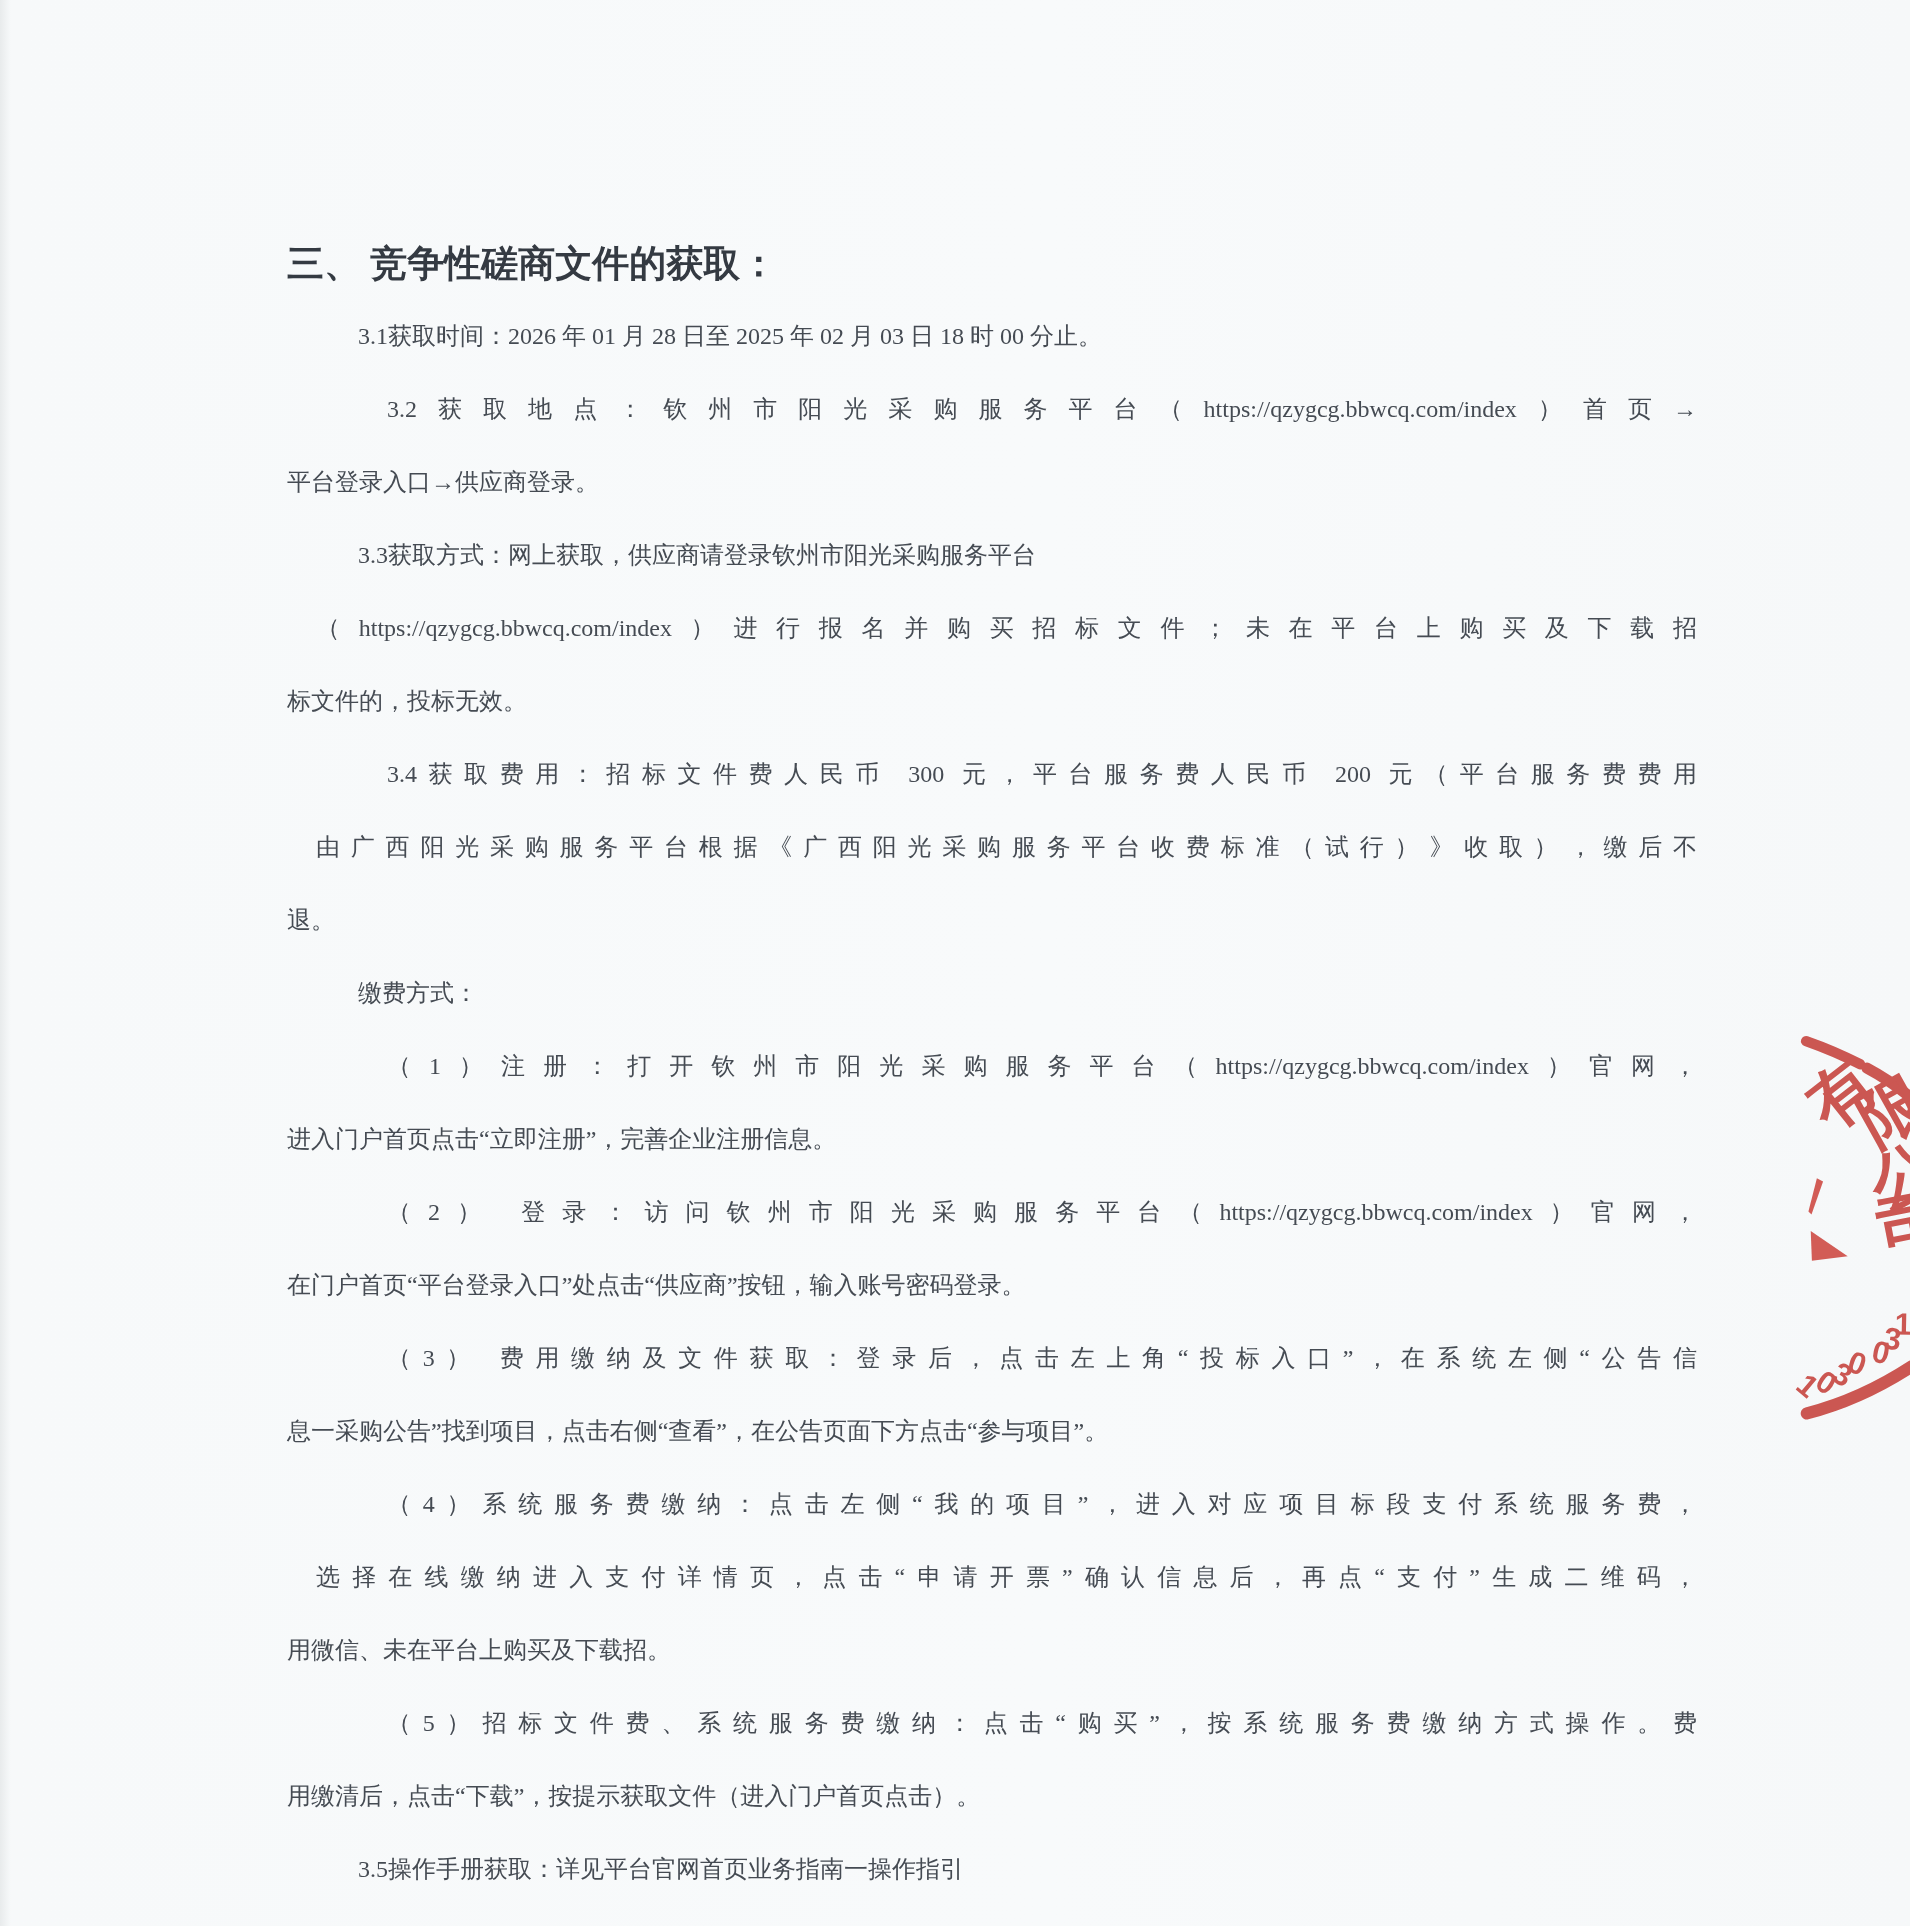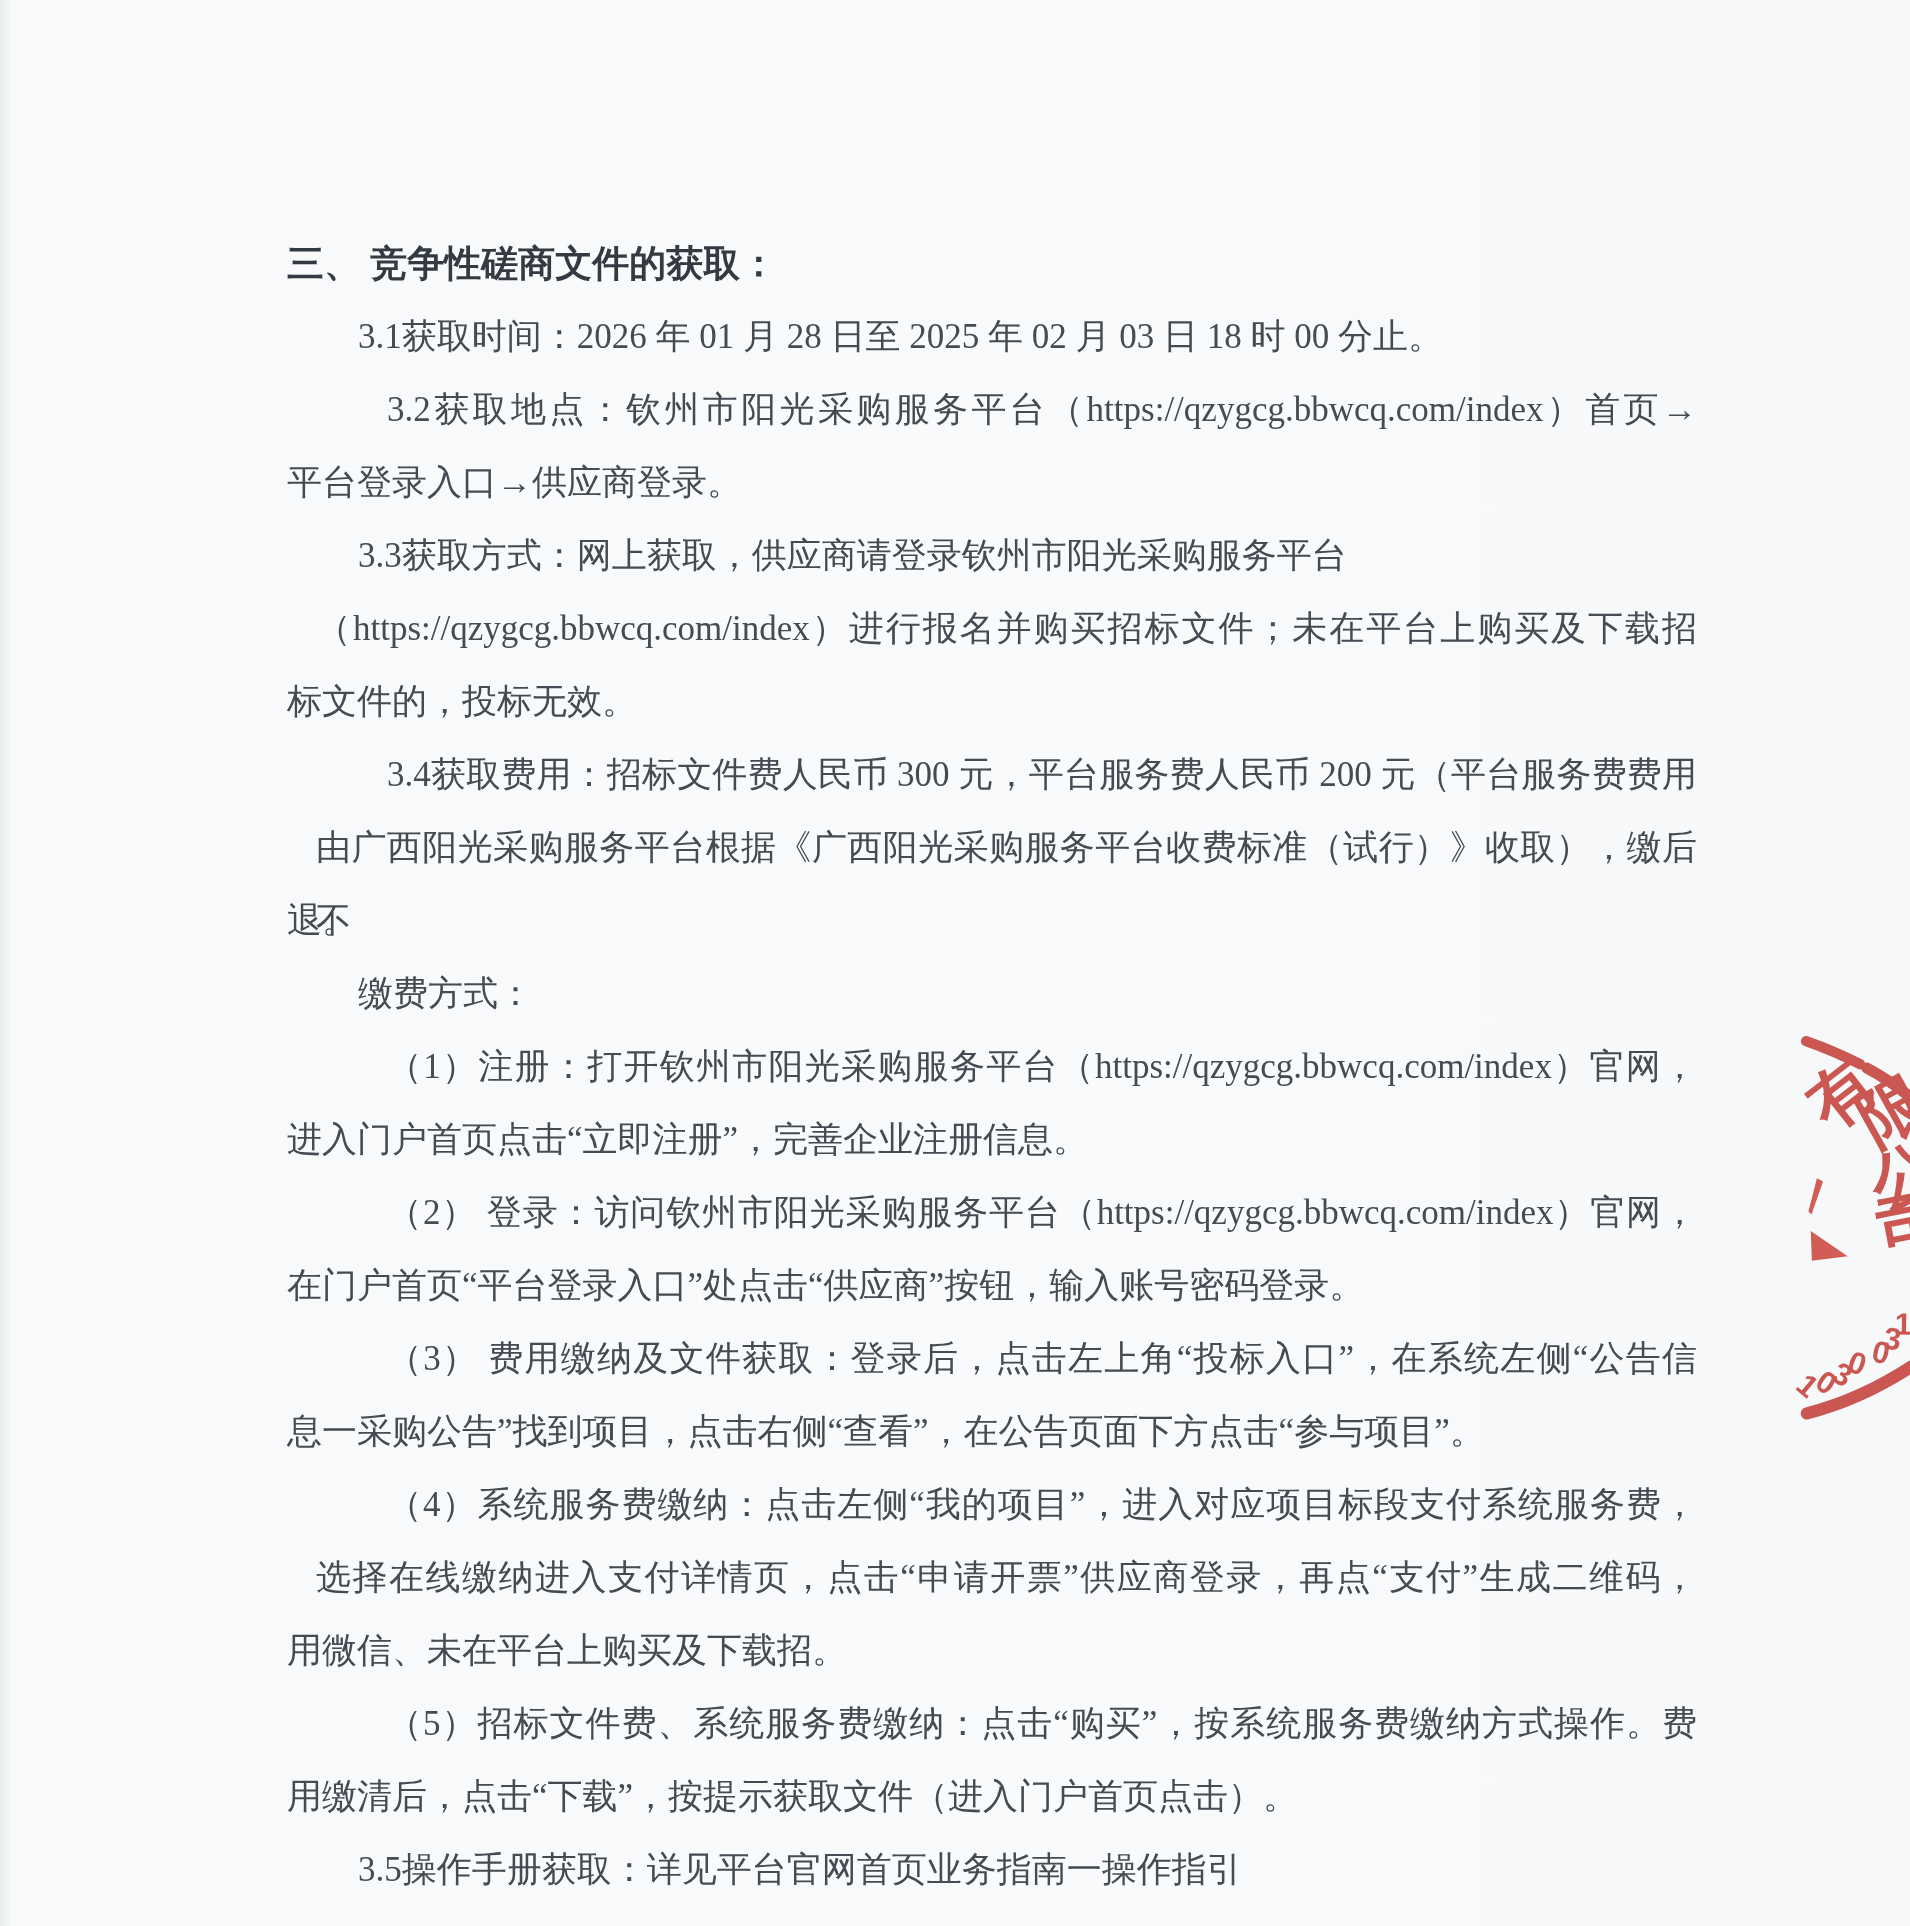--- a/index.html
+++ b/index.html
@@ -5,21 +5,21 @@
   html,body{margin:0;padding:0;background:#e9ebec;}
   .page{
     position:relative;
     width:1911px;height:2702px;
     background:linear-gradient(90deg,#e8ebec 0px,#f7f9fa 10.8px,#f8fafb 55%,#f6f8f9 100%);
     overflow:hidden;
     font-family:"Liberation Serif","DejaVu Serif",serif;
   }
   .content{position:absolute;left:287px;top:227px;width:1410px;}
   .line{
-    height:73px;line-height:73px;font-size:35px;color:#454b53;
+    height:73px;line-height:73px;font-size:24px;color:#454b53;
     white-space:nowrap;
   }
   .line.just{white-space:normal;text-align:justify;text-align-last:justify;margin-left:29px;}
   .line.indent{text-indent:71px;}
   .line.bold{font-weight:700;color:#343a42;font-size:37px;}
   .line.mono{font-family:"Liberation Mono","DejaVu Sans Mono",monospace;font-size:29px;}
   .stamp{position:absolute;left:1749px;top:944px;width:162px;height:501px;opacity:.92;}
   .stamp text{fill:#c84a44;}
   .stamp .arc{stroke:#c84a44;fill:none;}
   .stamp .wedge{fill:#cf4f49;}
@@ -43,21 +43,21 @@
       <div class="line just">由广西阳光采购服务平台根据《广西阳光采购服务平台收费标准（试行）》收取），缴后不</div>
       <div class="line">退。</div>
       <div class="line indent">缴费方式：</div>
       <div class="line indent just">（1）注册：打开钦州市阳光采购服务平台（https://qzygcg.bbwcq.com/index）官网，</div>
       <div class="line">进入门户首页点击“立即注册”，完善企业注册信息。</div>
       <div class="line indent just">（2） 登录：访问钦州市阳光采购服务平台（https://qzygcg.bbwcq.com/index）官网，</div>
       <div class="line">在门户首页“平台登录入口”处点击“供应商”按钮，输入账号密码登录。</div>
       <div class="line indent just">（3） 费用缴纳及文件获取：登录后，点击左上角“投标入口”，在系统左侧“公告信</div>
       <div class="line">息一采购公告”找到项目，点击右侧“查看”，在公告页面下方点击“参与项目”。</div>
       <div class="line indent just">（4）系统服务费缴纳：点击左侧“我的项目”，进入对应项目标段支付系统服务费，</div>
-      <div class="line just">选择在线缴纳进入支付详情页，点击“申请开票”供应商登录，再点“支付”生成二维码，</div>
+      <div class="line just">选择在线缴纳进入支付详情页，点击“申请开票”确认信息后，再点“支付”生成二维码，</div>
       <div class="line">用微信、未在平台上购买及下载招。</div>
       <div class="line indent just">（5）招标文件费、系统服务费缴纳：点击“购买”，按系统服务费缴纳方式操作。费</div>
       <div class="line">用缴清后，点击“下载”，按提示获取文件（进入门户首页点击）。</div>
       <div class="line indent">3.5操作手册获取：详见平台官网首页业务指南一操作指引</div>
       <div class="line just mono">https://qzygcg.bbwcq.com/detail/14867/10252?timemap=1761290078231 。如有疑问，请</div>
     </div>
 
   <svg class="stamp" viewBox="0 0 420 1300" xmlns="http://www.w3.org/2000/svg">
 
     <path class="arc" d="M148,252 Q222,278 288,312" stroke-width="27" stroke-linecap="round"></path>

